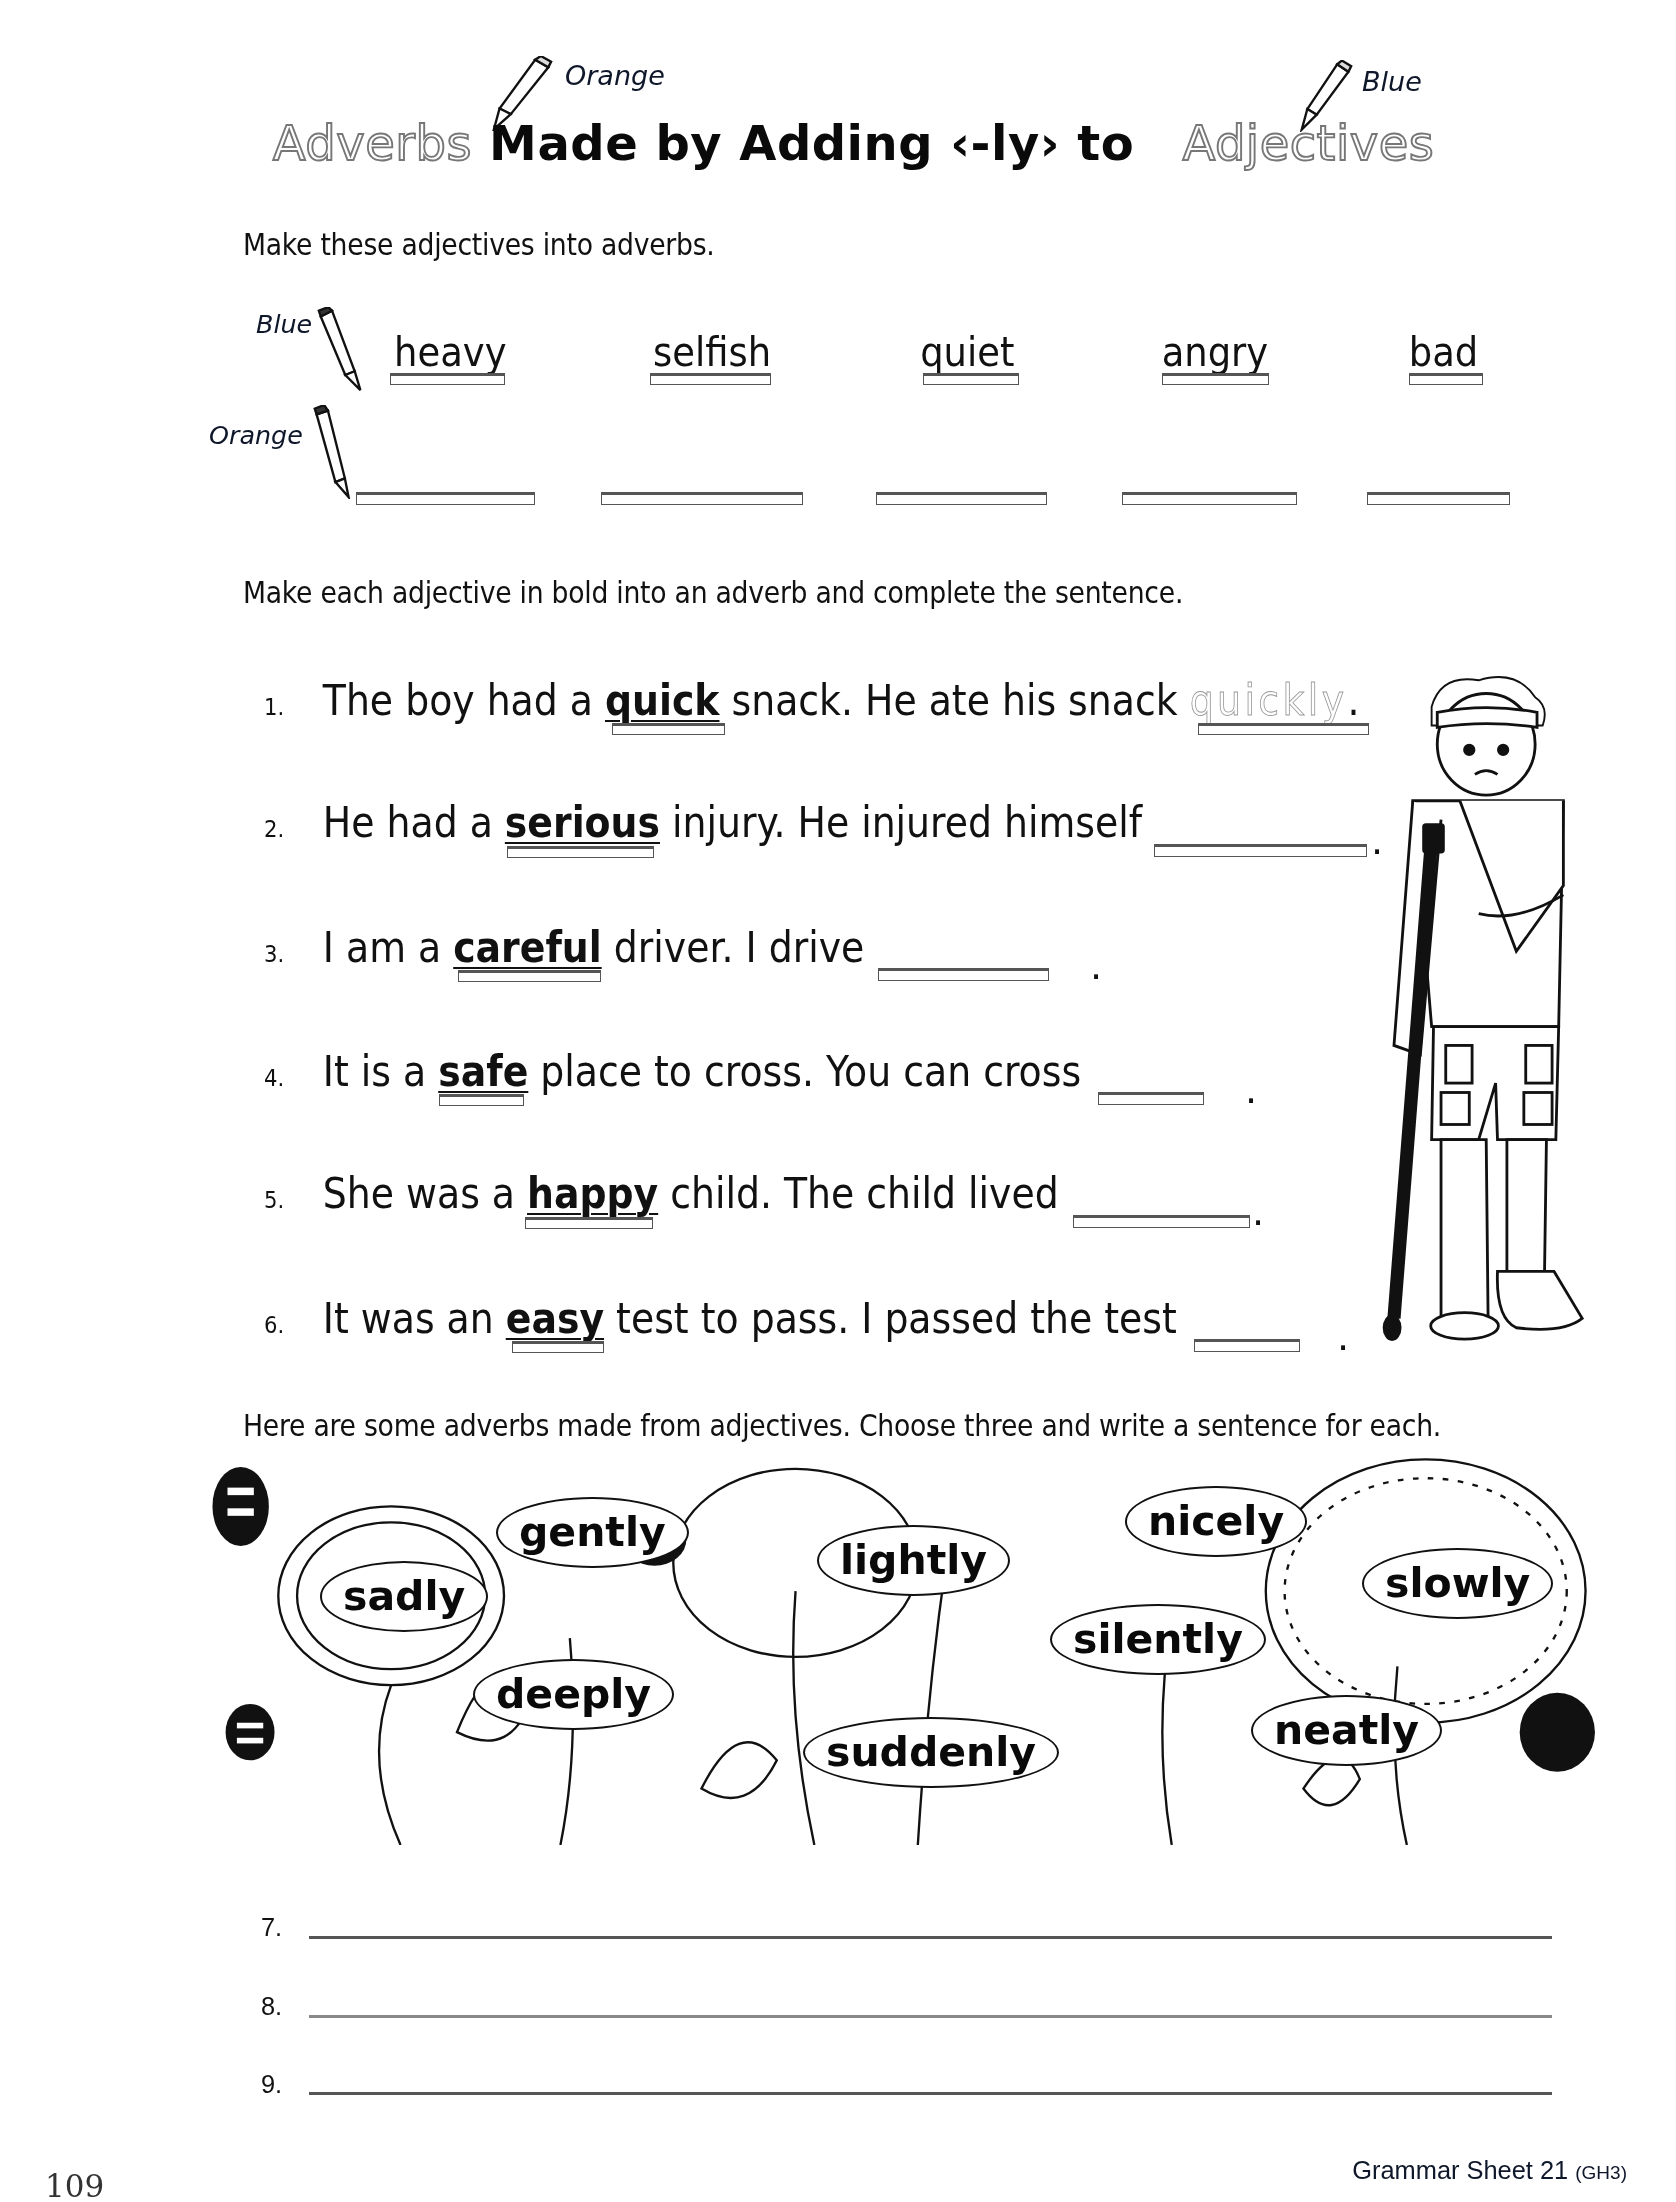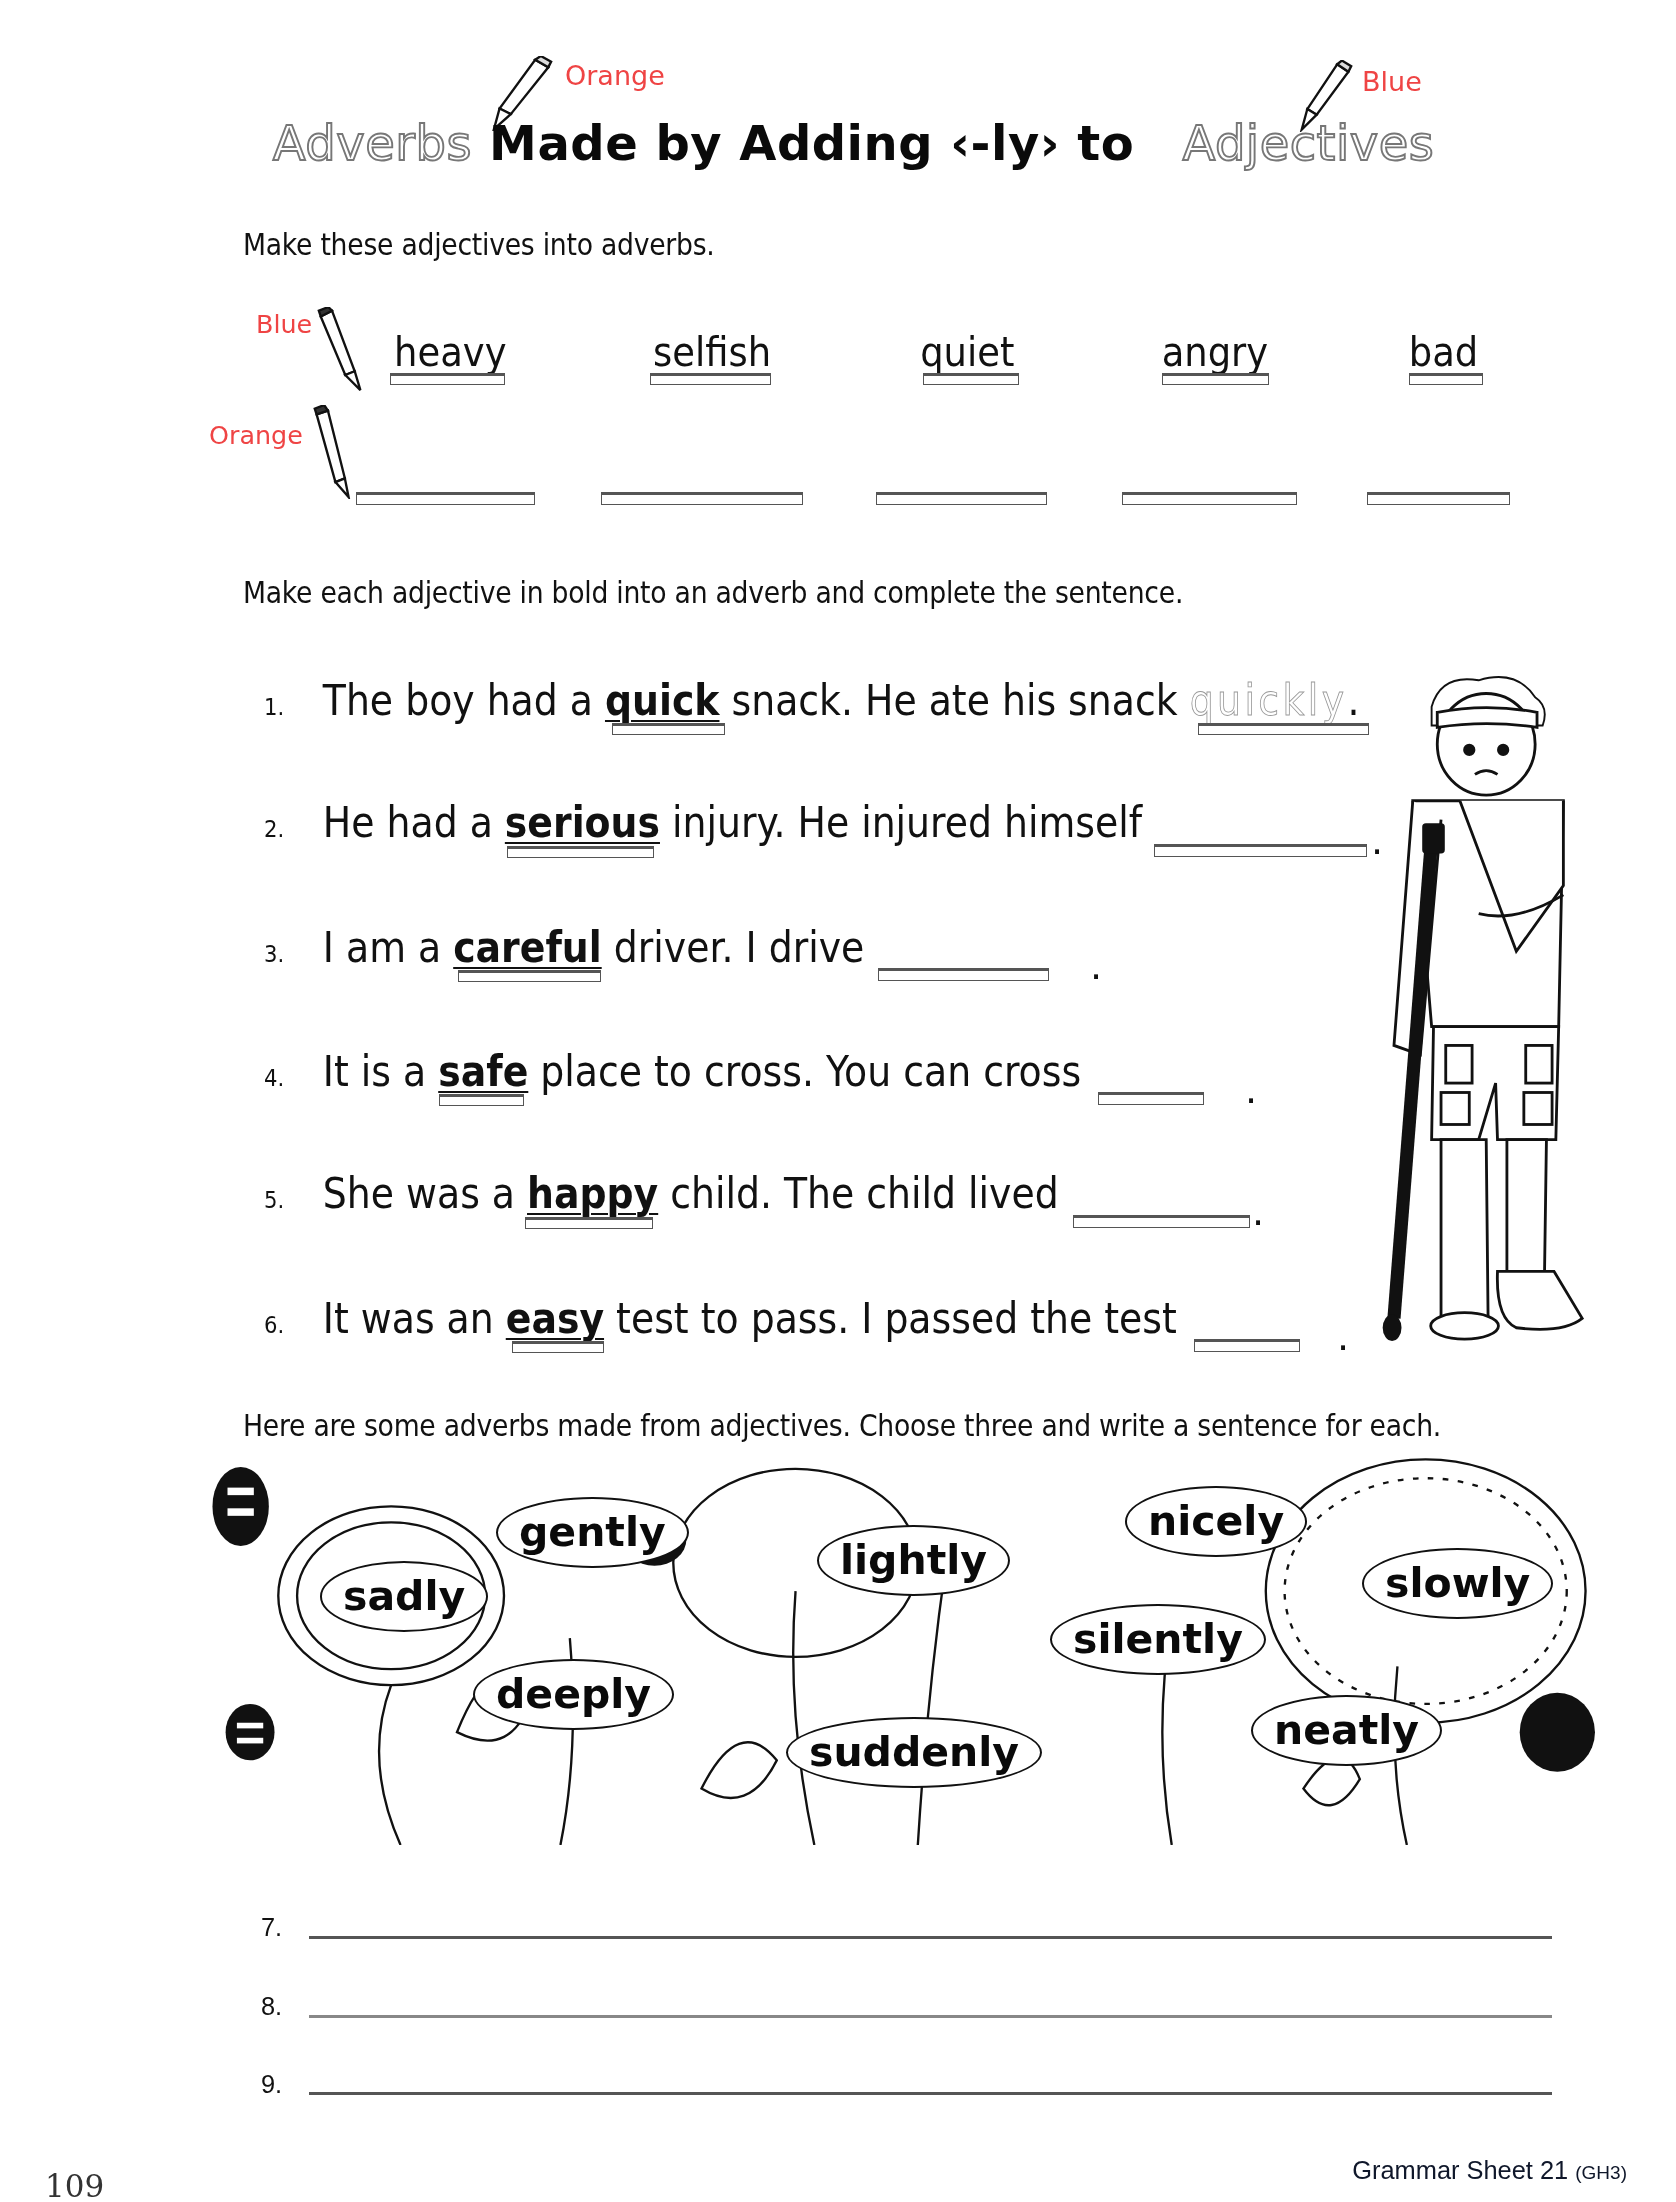--- a/index.html
+++ b/index.html
@@ -5,21 +5,21 @@
   html, body { margin:0; padding:0; background:#ffffff; }
   body { width:1676px; height:2202px; position:relative; overflow:hidden;
          font-family:"DejaVu Sans", sans-serif; color:#111; }
   .abs { position:absolute; }
 
   
   .title { position:absolute; top:115px; left:0; width:1676px; text-align:center;
            font-size:48px; font-weight:bold; letter-spacing:0.5px; white-space:nowrap; }
   .title .hollow { color:#fff; -webkit-text-stroke:1.9px #777; font-weight:normal;margin-left:31px; }
   .title .solid { color:#0a0a0a; }
-  .pencil-label { position:absolute; font-size:27px; color:#ef4444; }
+  .pencil-label { position:absolute; font-style:italic; font-size:27px; color:#0f172a; }
   .pencil { position:absolute; }
 
   
   .instr { position:absolute; font-size:31px; color:#111; font-family:"DejaVu Sans", sans-serif; letter-spacing:-0.3px; }
   .instr.condensed { transform-origin:left top; transform:scaleX(0.86); }
 
   
   .adj-word { position:absolute; font-size:41px; text-align:center; transform:scaleX(0.9); }
   .box { position:absolute; border:1.9px solid #555; border-top:3.8px solid #555; background:#fff; height:9.4px; box-sizing:content-box; }
   .box.small { height:7.5px; }
@@ -258,21 +258,21 @@
     </g>
   </svg>
 
   <div class="adv" style="left:146px;top:111px">sadly</div>
   <div class="adv" style="left:322px;top:47px">gently</div>
   <div class="adv" style="left:643px;top:75px">lightly</div>
   <div class="adv" style="left:951px;top:36px">nicely</div>
   <div class="adv" style="left:1188px;top:98px">slowly</div>
   <div class="adv" style="left:876px;top:154px">silently</div>
   <div class="adv" style="left:299px;top:209px">deeply</div>
-  <div class="adv" style="left:612px;top:267px">suddenly</div>
+  <div class="adv" style="left:629px;top:267px">suddenly</div>
   <div class="adv" style="left:1077px;top:245px">neatly</div>
 </div>
 
 <div class="line-num" style="top:1913px">7.</div>
 <div class="write-line" style="top:1936px"></div>
 <div class="line-num" style="top:1992px">8.</div>
 <div class="write-line" style="top:2015px;background:#888"></div>
 <div class="line-num" style="top:2070px">9.</div>
 <div class="write-line" style="top:2092px"></div>
 

